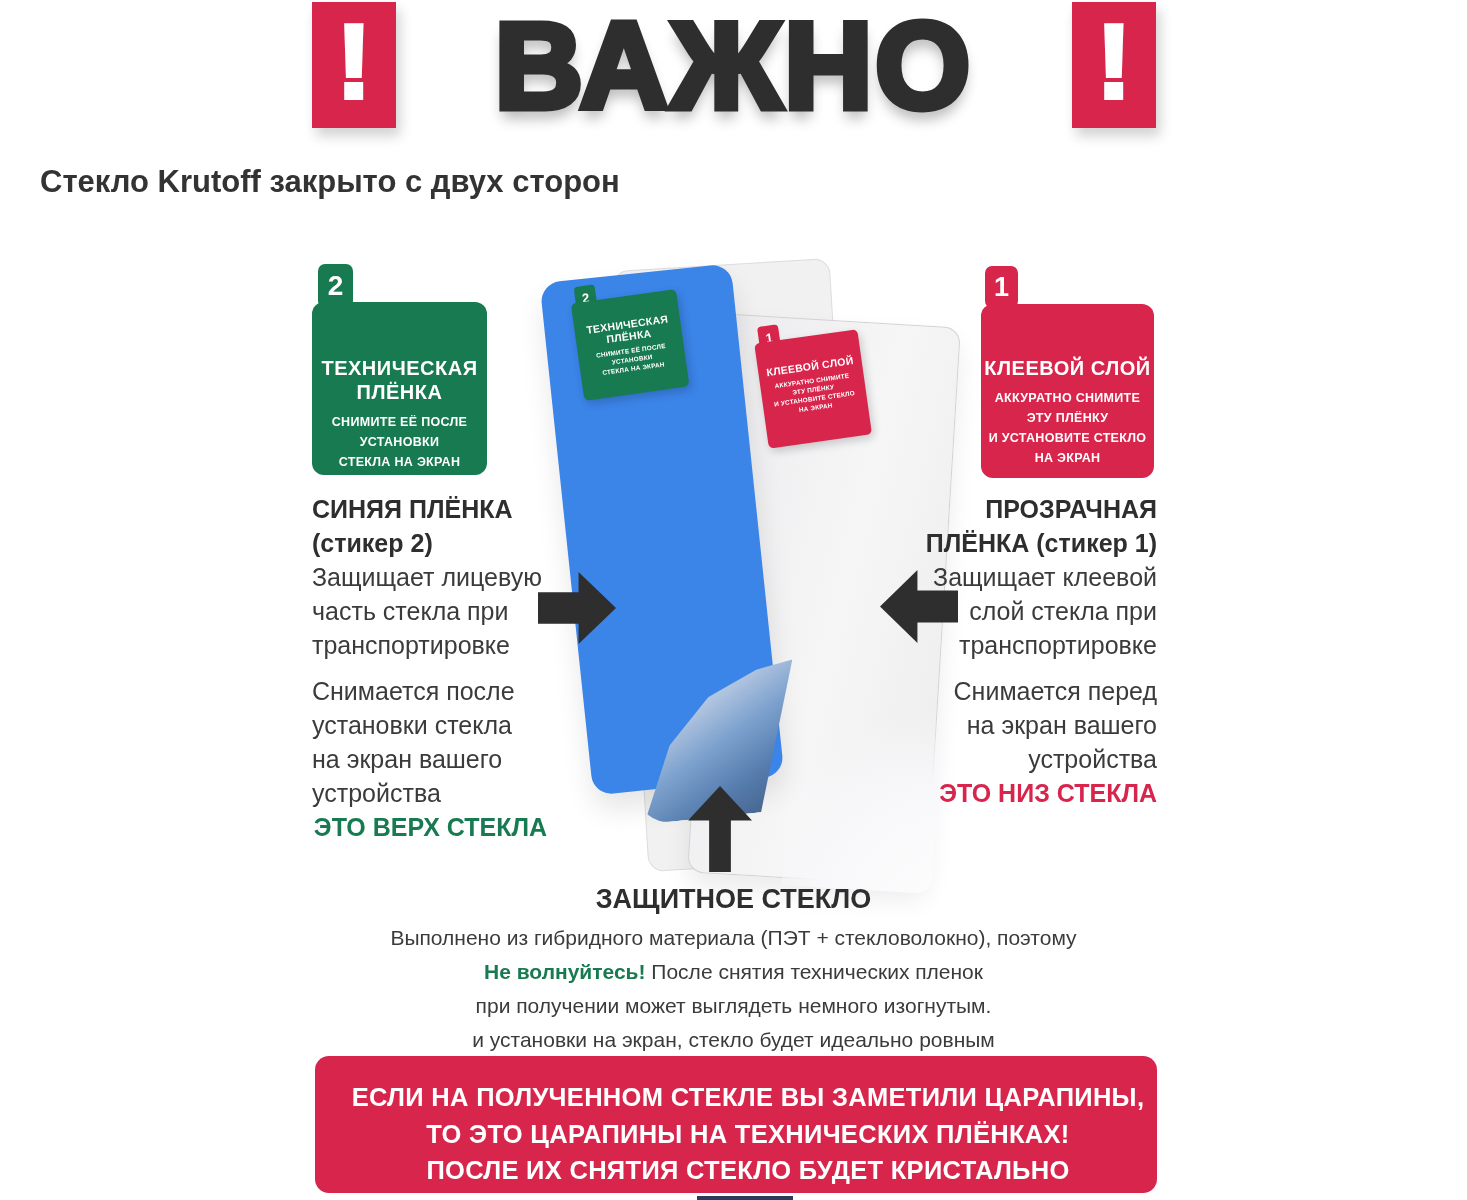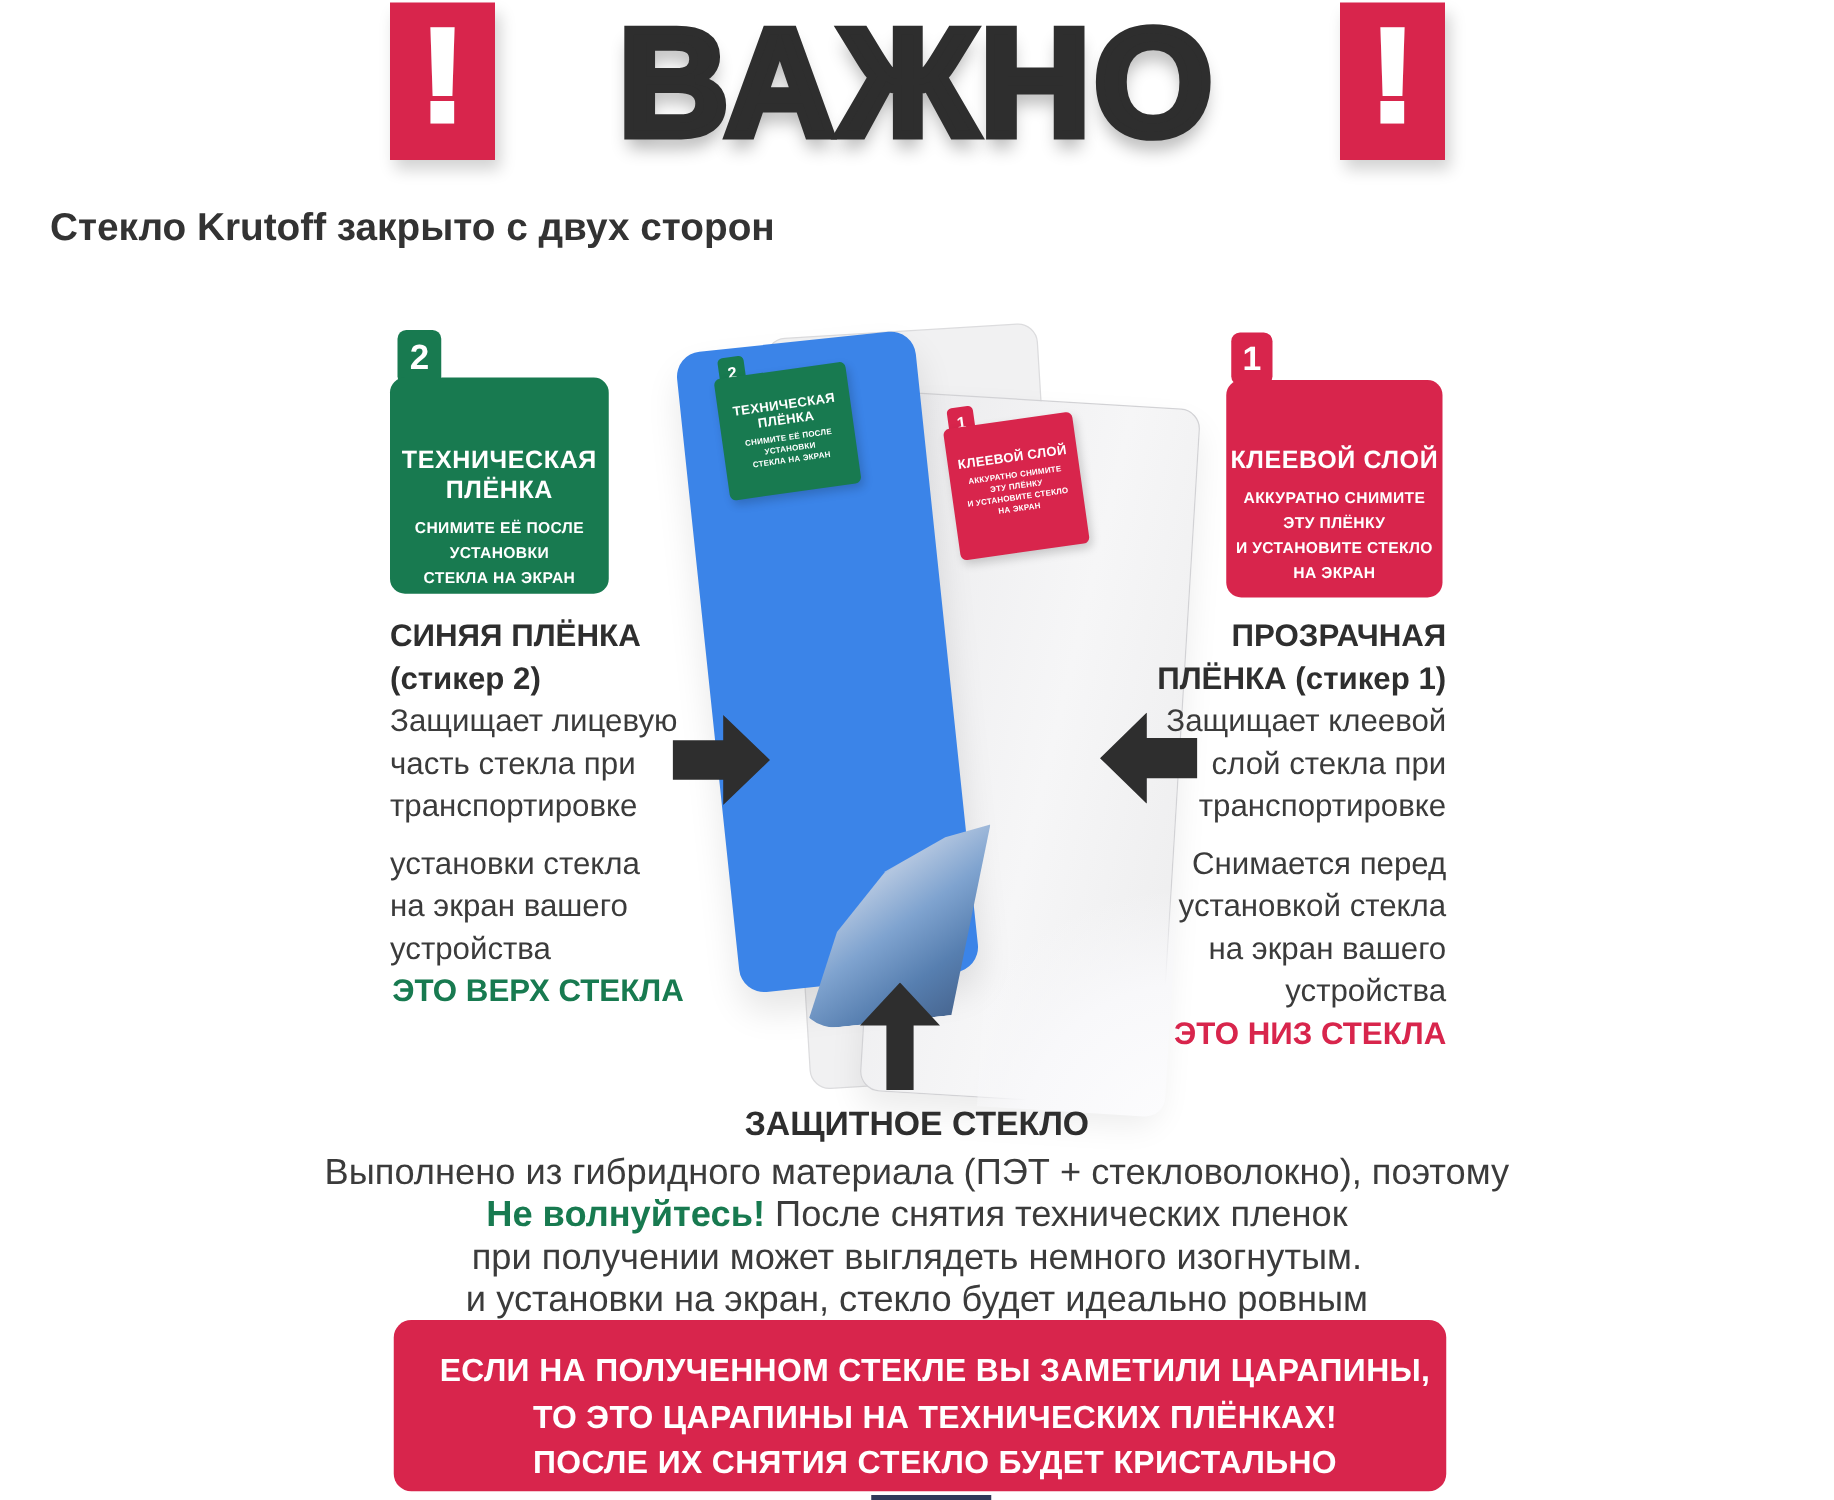--- a/index.html
+++ b/index.html
@@ -87,21 +87,21 @@
   .side-text.right { left:917px; width:240px; text-align:right; }
   .side-text .h { font-weight:bold; color:var(--dark); }
   .side-text .spacer { height:12px; }
   .hl-green { font-weight:bold; color:var(--green);text-align:right; }
   .hl-red   { font-weight:bold; color:var(--red); }
 
   
   .glass-heading { position:absolute; top:884px; left:0; width:100%; text-align:center;
                    font-weight:bold; font-size:27px; color:var(--dark); }
   .glass-para { position:absolute; top:921px; left:0; width:100%; text-align:center;
-                font-size:29px; line-height:34px; color:#3b3b3b; }
+                font-size:21px; line-height:34px; color:#3b3b3b; }
 
   
   .banner { position:absolute; left:315px; top:1056px; width:842px; height:137px;
             background:var(--red); border-radius:14px; color:#fff; text-align:center;
             font-weight:bold; font-size:25.5px; line-height:36.5px; padding-top:23px;
             letter-spacing:.3px;padding-left:24px; }
   .navy-strip { position:absolute; left:697px; top:1196px; width:96px; height:4px; background:#2f3a5a; }
 </style>
 </head>
 <body>
@@ -182,35 +182,35 @@
   <div class="arrow to-left"></div>
   <div class="arrow to-up"></div>
 
   <div class="side-text left">
     <div class="h">СИНЯЯ ПЛЁНКА</div>
     <div class="h">(стикер 2)</div>
     <div>Защищает лицевую</div>
     <div>часть стекла при</div>
     <div>транспортировке</div>
     <div class="spacer"></div>
+    <div>Снимается после</div>
     <div>установки стекла</div>
     <div>на экран вашего</div>
     <div>устройства</div>
     <div class="hl-green">ЭТО ВЕРХ СТЕКЛА</div>
   </div>
 
   <div class="side-text right">
     <div class="h">ПРОЗРАЧНАЯ</div>
     <div class="h">ПЛЁНКА (стикер 1)</div>
     <div>Защищает клеевой</div>
     <div>слой стекла при</div>
     <div>транспортировке</div>
     <div class="spacer"></div>
     <div>Снимается перед</div>
-    <div>установкой стекла</div>
     <div>на экран вашего</div>
     <div>устройства</div>
     <div class="hl-red">ЭТО НИЗ СТЕКЛА</div>
   </div>
 
   <div class="glass-heading">ЗАЩИТНОЕ СТЕКЛО</div>
   <div class="glass-para">
     <div>Выполнено из гибридного материала (ПЭТ + стекловолокно), поэтому</div>
     <div><span class="hl-green">Не волнуйтесь!</span><span> После снятия технических пленок</span></div>
     <div>при получении может выглядеть немного изогнутым.</div>

